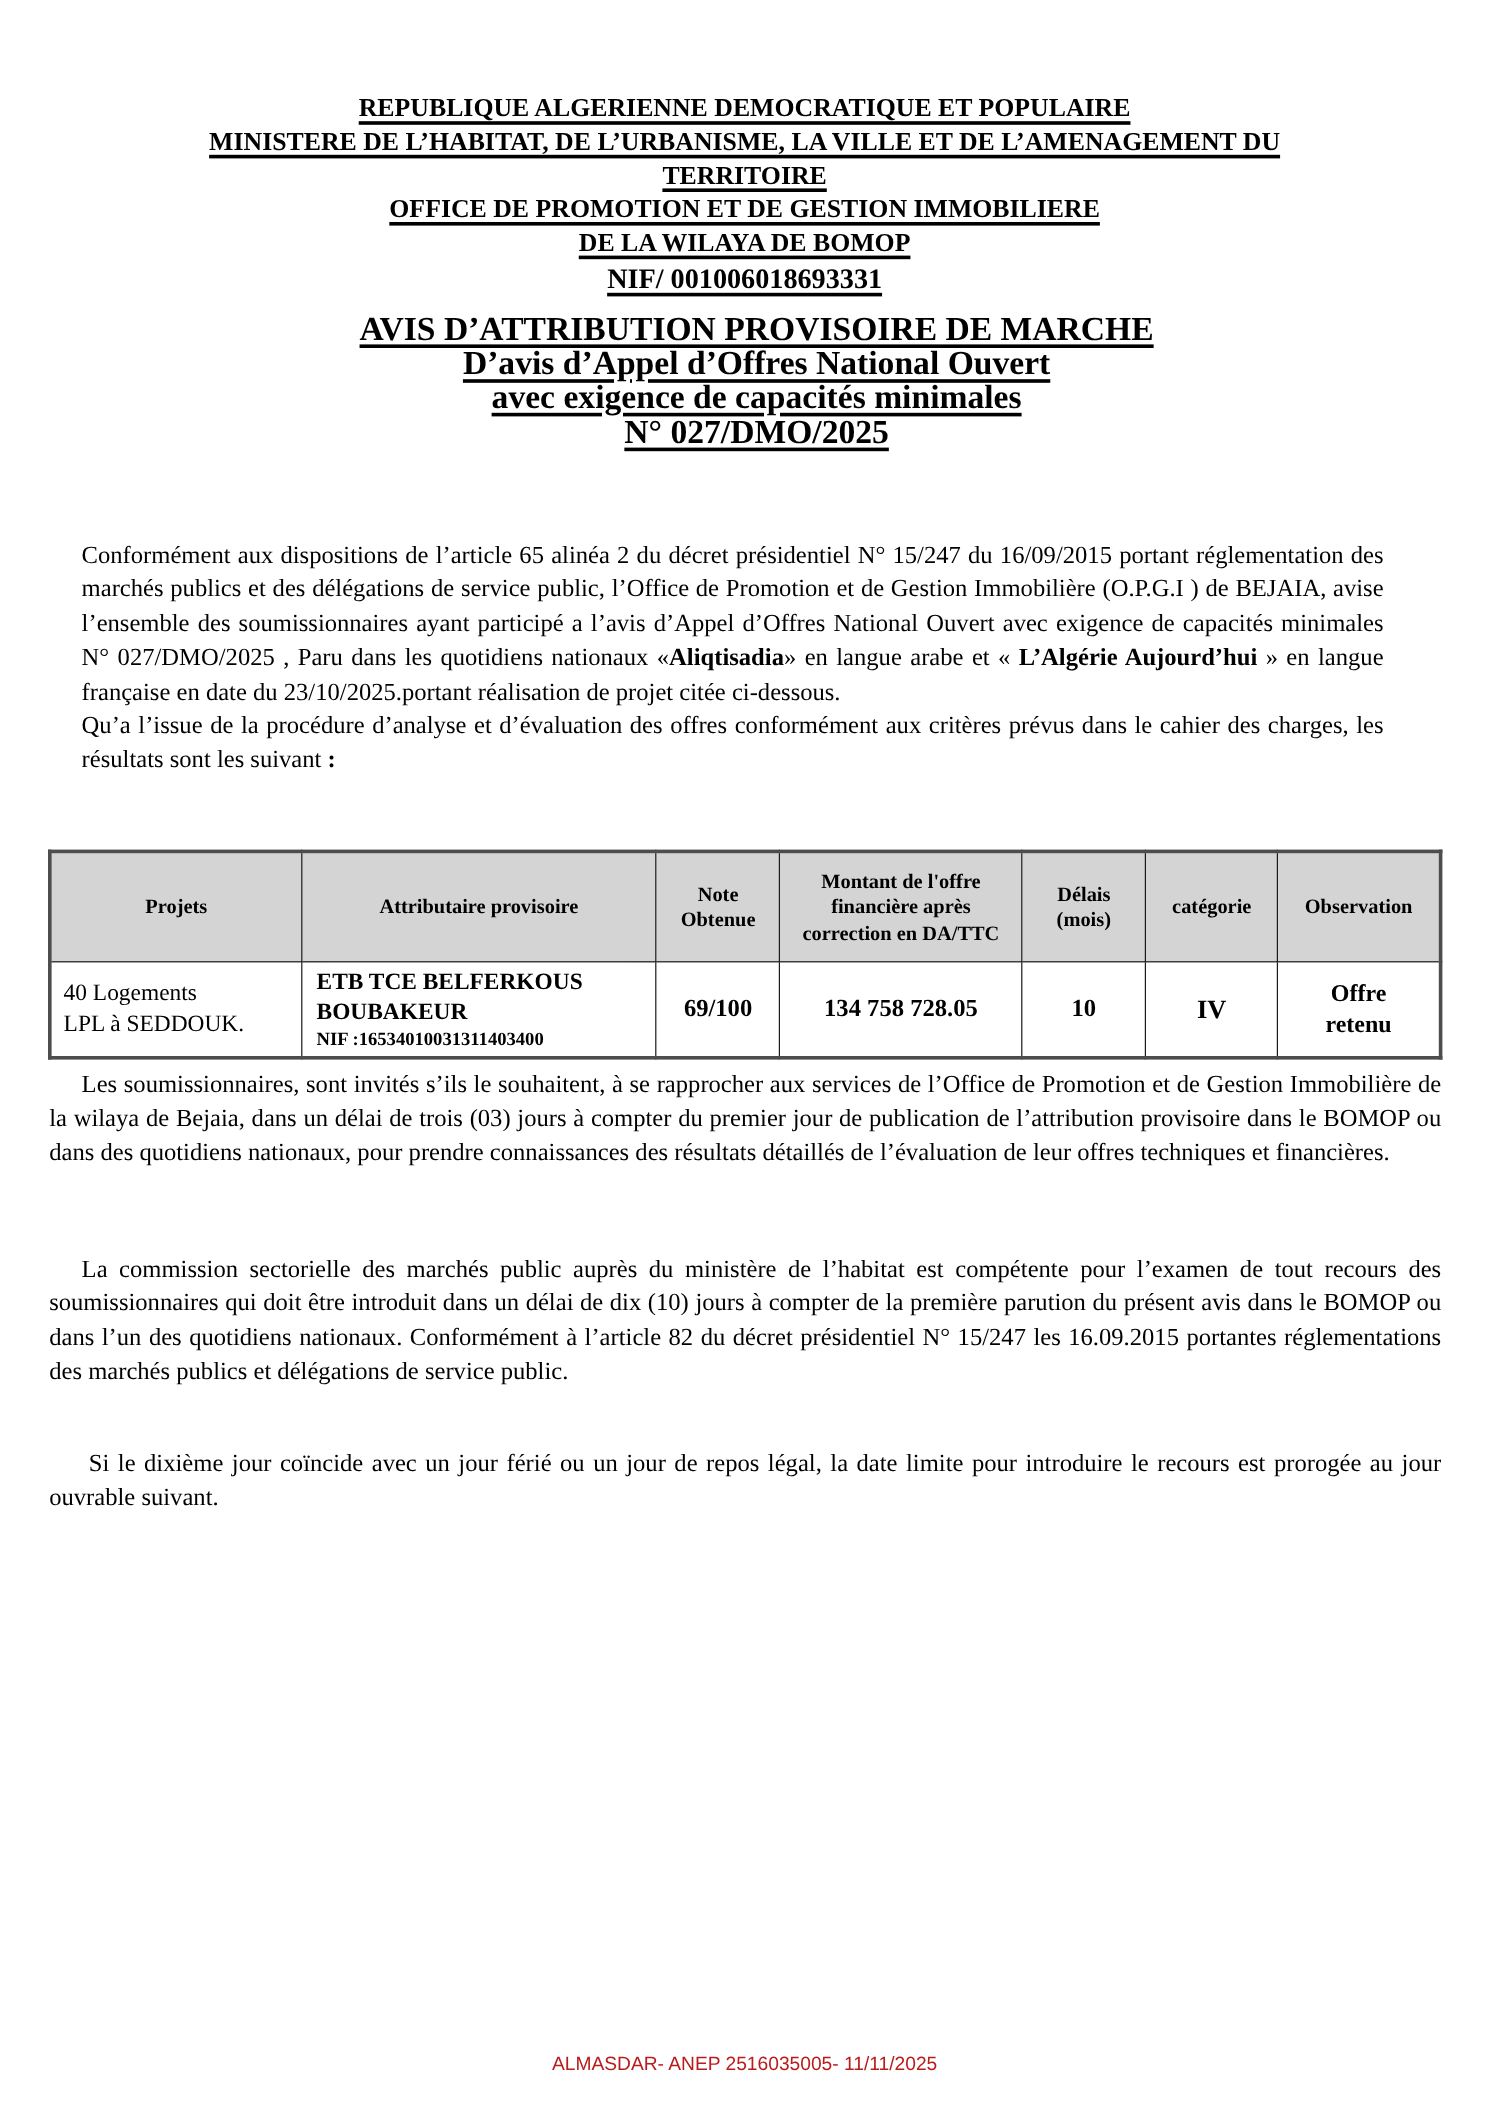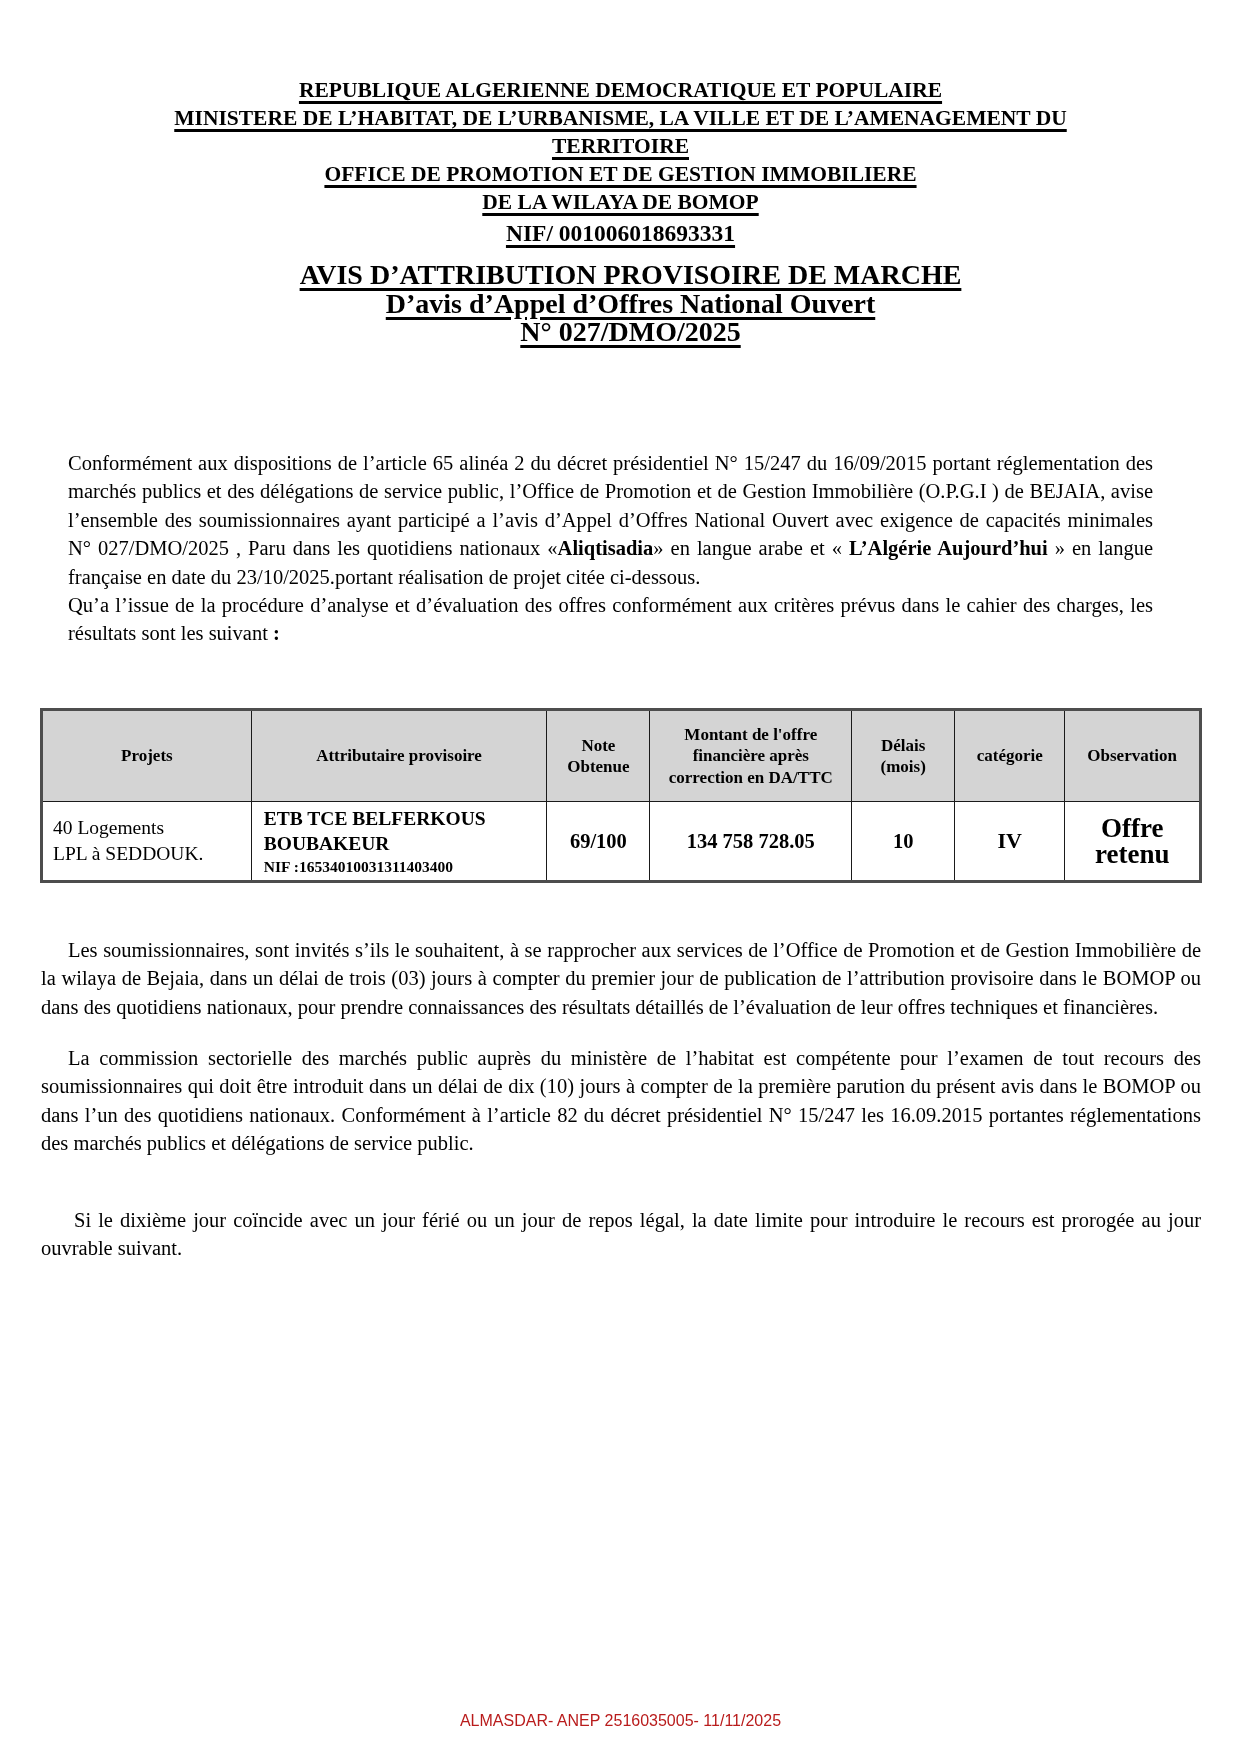--- a/index.html
+++ b/index.html
@@ -108,37 +108,37 @@
     line-height: 21px;
   }
   td.center-bold {
     font-weight: bold;
     font-size: 20.5px;
     text-align: center;
   }
   td.cell-categorie { font-size: 22px; }
   td.cell-observation {
     font-weight: bold;
-    font-size: 27px;
+    font-size: 20px;
     line-height: 26px;
     text-align: center;
     padding: 0 16px;
   }
 
   
   .body-para {
     position: absolute;
     left: 41px; width: 1160px;
     font-size: 20.5px;
     line-height: 28.3px;
     text-align: justify;
     margin: 0;
   }
   .body-para.indent { text-indent: 27px; }
-  #para-soumissionnaires { top: 936px; }
+  #para-soumissionnaires { top: 890px; }
   #para-commission { top: 1044px; }
   #para-jour-ferie { top: 1206px; text-indent: 33px; }
 
   
   .doc-footer {
     position: absolute;
     top: 1712px; left: 0; right: 0;
     text-align: center;
     font-family: "Liberation Sans", sans-serif;
     font-size: 16px;
@@ -153,20 +153,21 @@
   <div class="doc-header">
     <div class="hline">REPUBLIQUE ALGERIENNE DEMOCRATIQUE ET POPULAIRE</div>
     <div class="hline wrap-narrow">MINISTERE DE L’HABITAT, DE L’URBANISME, LA VILLE ET DE L’AMENAGEMENT DU TERRITOIRE</div>
     <div class="hline">OFFICE DE PROMOTION ET DE GESTION IMMOBILIERE</div>
     <div class="hline">DE LA WILAYA DE BOMOP</div>
     <div class="nif-line">NIF/ 001006018693331</div>
 
     <div class="notice-block">
       <div class="nline">AVIS D’ATTRIBUTION PROVISOIRE DE MARCHE</div>
       <div class="nline">D’avis d’Appel d’Offres National Ouvert</div>
+      <div class="nline">avec exigence de capacités minimales</div>
       <div class="nline">N° 027/DMO/2025</div>
     </div>
   </div>
 
   <div class="intro-block">
     <p><span>Conformément aux dispositions de l’article 65 alinéa 2 du décret présidentiel N° 15/247  du 16/09/2015 portant réglementation des marchés publics et des délégations de service public, l’Office de Promotion et de Gestion Immobilière (O.P.G.I ) de BEJAIA, avise l’ensemble des soumissionnaires ayant participé  a l’avis d’Appel d’Offres National Ouvert avec exigence de capacités minimales N° 027/DMO/2025 , Paru dans les  quotidiens nationaux «</span><span class="b">Aliqtisadia</span><span>» en langue arabe et « </span><span class="b">L’Algérie Aujourd’hui</span><span> » en langue française en date du 23/10/2025.portant réalisation de projet citée ci-dessous.</span></p>
     <p><span>Qu’a l’issue de la procédure d’analyse et d’évaluation des offres conformément aux critères prévus dans le cahier des charges, les résultats sont les suivant </span><span class="b">:</span></p>
   </div>
 
   <table class="results-table">

